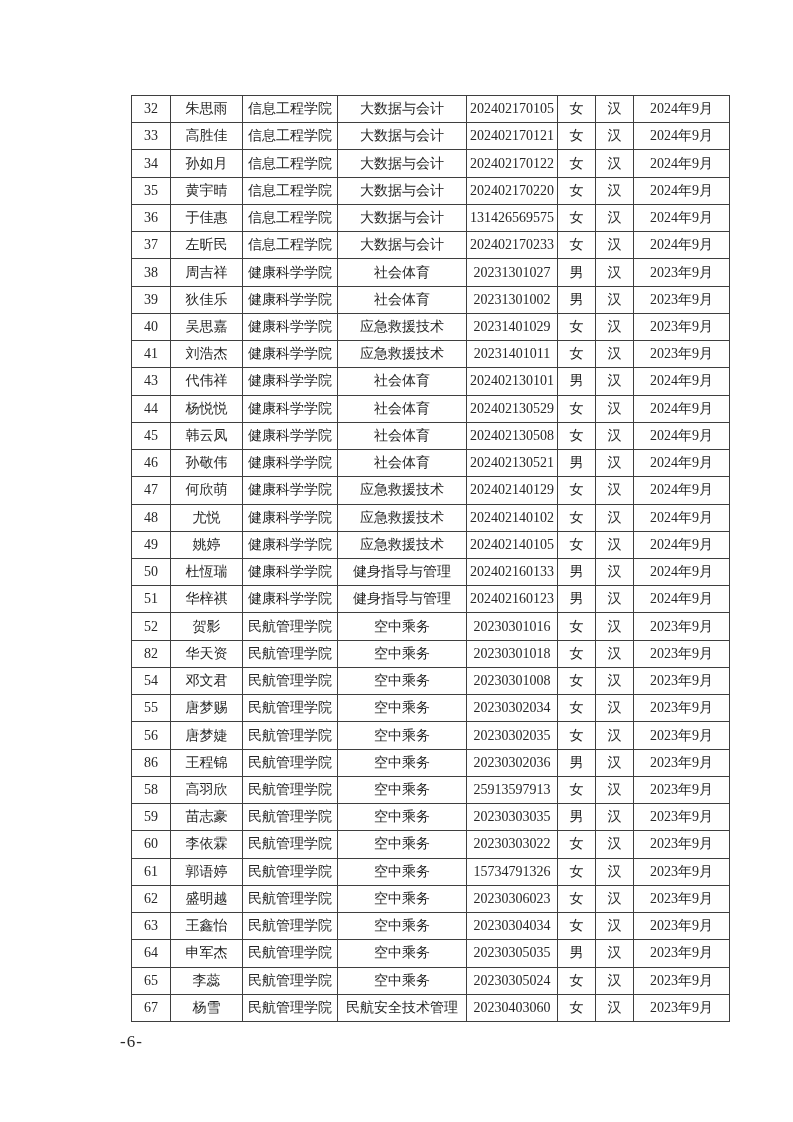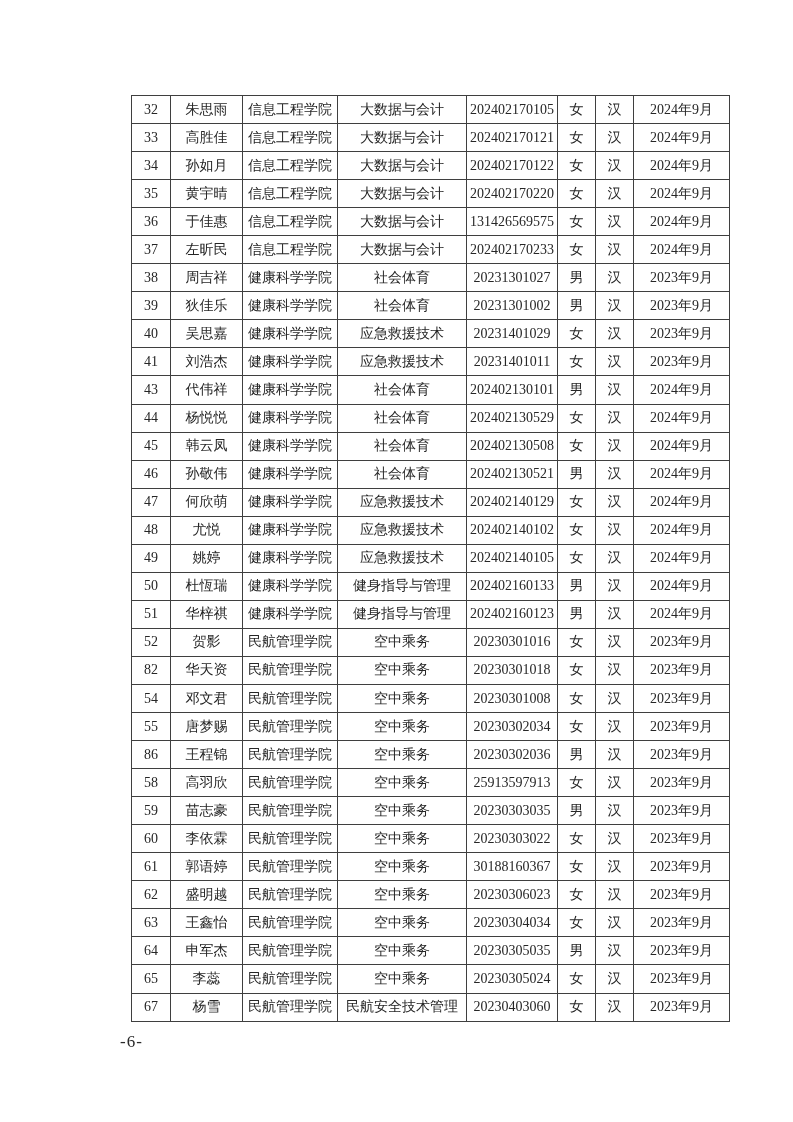--- a/index.html
+++ b/index.html
@@ -289,20 +289,30 @@
           <td class="col-no">55</td>
           <td class="col-name">唐梦赐</td>
           <td class="col-college">民航管理学院</td>
           <td class="col-major">空中乘务</td>
           <td class="col-student_id">20230302034</td>
           <td class="col-gender">女</td>
           <td class="col-ethnicity">汉</td>
           <td class="col-enroll_date">2023年9月</td>
         </tr>
         <tr>
+          <td class="col-no">56</td>
+          <td class="col-name">唐梦婕</td>
+          <td class="col-college">民航管理学院</td>
+          <td class="col-major">空中乘务</td>
+          <td class="col-student_id">20230302035</td>
+          <td class="col-gender">女</td>
+          <td class="col-ethnicity">汉</td>
+          <td class="col-enroll_date">2023年9月</td>
+        </tr>
+        <tr>
           <td class="col-no">86</td>
           <td class="col-name">王程锦</td>
           <td class="col-college">民航管理学院</td>
           <td class="col-major">空中乘务</td>
           <td class="col-student_id">20230302036</td>
           <td class="col-gender">男</td>
           <td class="col-ethnicity">汉</td>
           <td class="col-enroll_date">2023年9月</td>
         </tr>
         <tr>
@@ -333,21 +343,21 @@
           <td class="col-student_id">20230303022</td>
           <td class="col-gender">女</td>
           <td class="col-ethnicity">汉</td>
           <td class="col-enroll_date">2023年9月</td>
         </tr>
         <tr>
           <td class="col-no">61</td>
           <td class="col-name">郭语婷</td>
           <td class="col-college">民航管理学院</td>
           <td class="col-major">空中乘务</td>
-          <td class="col-student_id">30188160367</td>
+          <td class="col-student_id">15734791326</td>
           <td class="col-gender">女</td>
           <td class="col-ethnicity">汉</td>
           <td class="col-enroll_date">2023年9月</td>
         </tr>
         <tr>
           <td class="col-no">62</td>
           <td class="col-name">盛明越</td>
           <td class="col-college">民航管理学院</td>
           <td class="col-major">空中乘务</td>
           <td class="col-student_id">20230306023</td>

